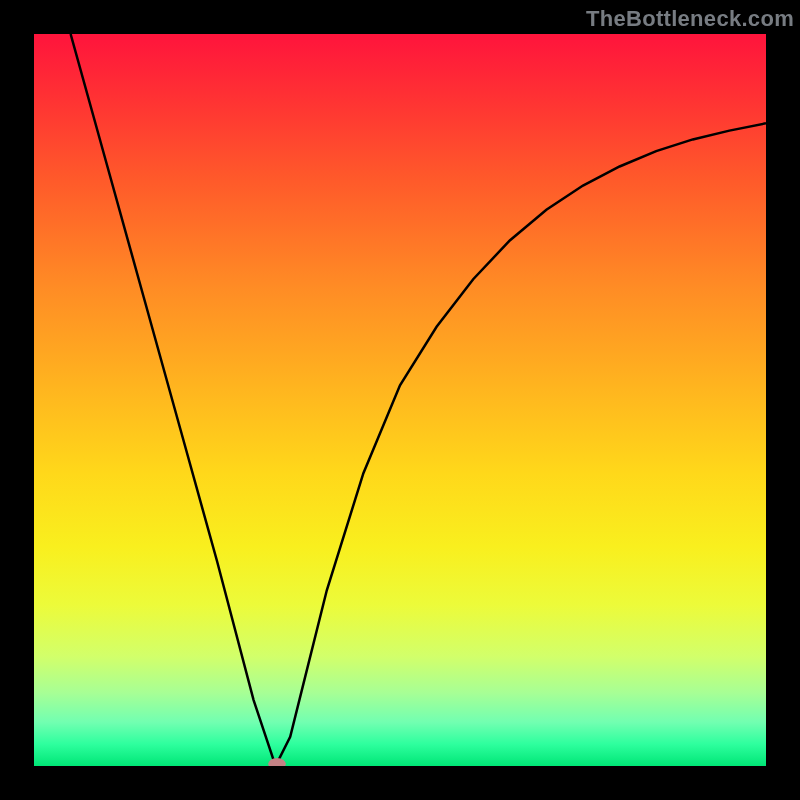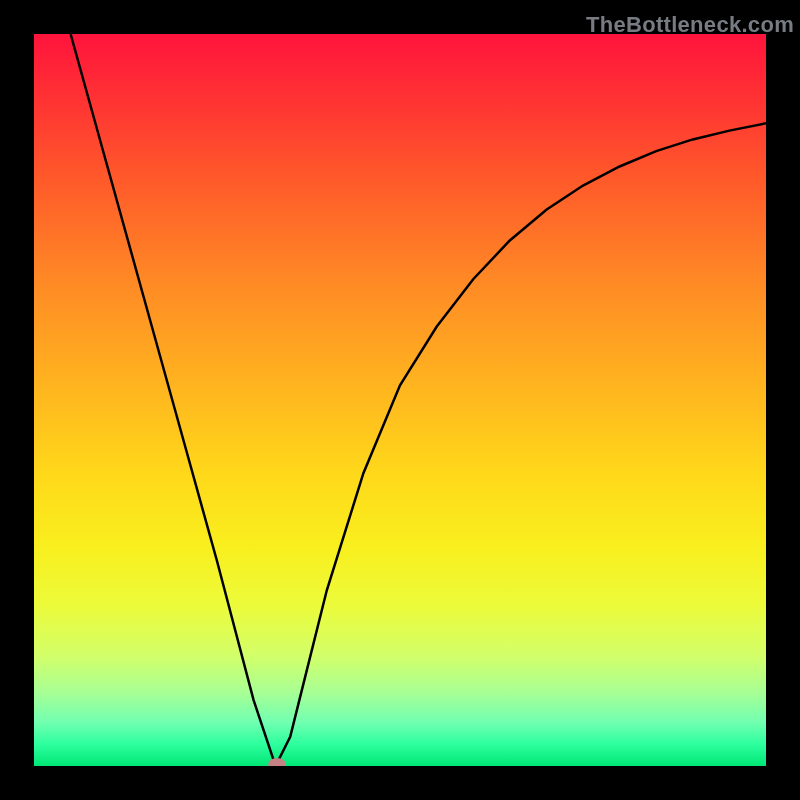--- a/index.html
+++ b/index.html
@@ -12,21 +12,21 @@
     overflow: hidden;
   }
   .frame {
     position: relative;
     width: 800px;
     height: 800px;
     background: #000;
   }
   .watermark {
     position: absolute;
-    top: 12px;
+    top: 6px;
     right: 6px;
     color: #777c82;
     font-size: 22px;
     font-weight: 600;
     letter-spacing: 0.3px;
     z-index: 10;
     text-align: center;
   }
   .plot-area {
     position: absolute;

